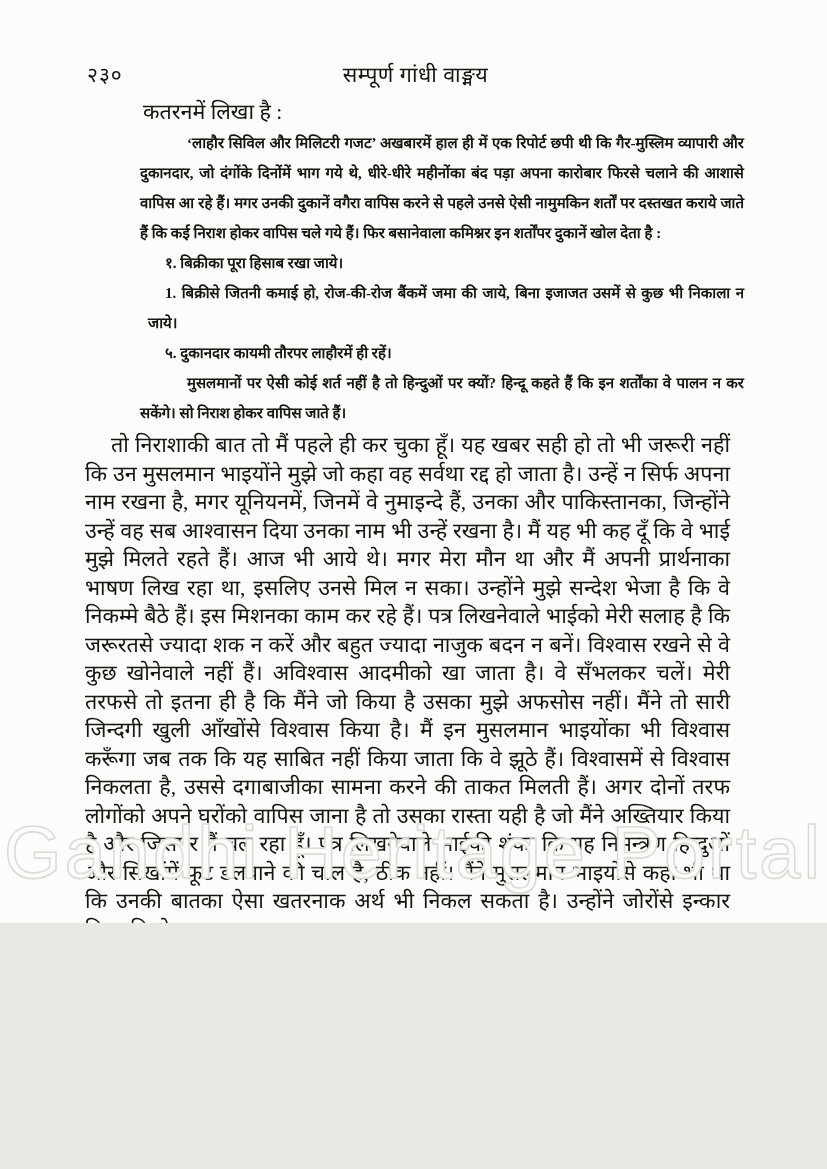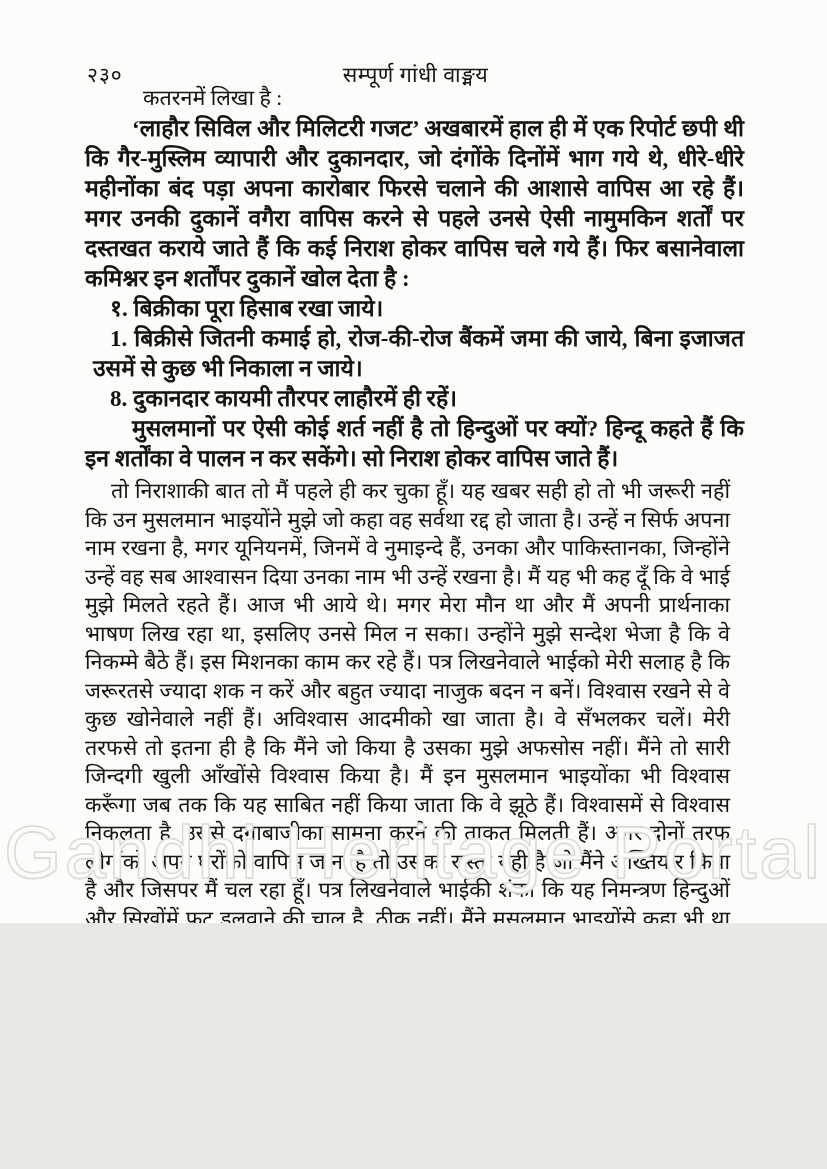--- a/index.html
+++ b/index.html
@@ -33,34 +33,35 @@
   }
   .book-title {
     display: block;
     text-align: center;
     font-size: 21.5px;
     letter-spacing: 0.5px;
   }
   
   .content {
     position: absolute;
-    top: 83px;
+    top: 97px;
     left: 85px;
     width: 661px;
   }
   .intro {
     margin: 0 0 0 58px;
     font-size: 21.5px;
     line-height: 31px;
   }
   
   .quote {
+    margin-left: 55px;
     margin-right: 2px;
     font-weight: 700;
-    font-size: 23px;
+    font-size: 15px;
     line-height: 30px;
     text-align: justify;
   }
   .qpara {
     margin: 0;
     text-indent: 47px;
   }
   .qitem {
     margin: 0 0 0 8px;
     text-indent: 17px;
@@ -105,21 +106,21 @@
   </div>
 
   <div class="content">
 
     <p class="intro">कतरनमें लिखा है :</p>
 
     <div class="quote">
       <p class="qpara">‘लाहौर सिविल और मिलिटरी गजट’ अखबारमें हाल ही में एक रिपोर्ट छपी थी कि गैर-मुस्लिम व्यापारी और दुकानदार, जो दंगोंके दिनोंमें भाग गये थे, धीरे-धीरे महीनोंका बंद पड़ा अपना कारोबार फिरसे चलाने की आशासे वापिस आ रहे हैं। मगर उनकी दुकानें वगैरा वापिस करने से पहले उनसे ऐसी नामुमकिन शर्तों पर दस्तखत कराये जाते हैं कि कई निराश होकर वापिस चले गये हैं। फिर बसानेवाला कमिश्नर इन शर्तोंपर दुकानें खोल देता है :</p>
       <p class="qitem">१. बिक्रीका पूरा हिसाब रखा जाये।</p>
       <p class="qitem">1. बिक्रीसे जितनी कमाई हो, रोज-की-रोज बैंकमें जमा की जाये, बिना इजाजत उसमें से कुछ भी निकाला न जाये।</p>
-      <p class="qitem">8. दुकानदार कायमी तौरपर लाहौरमें ही रहें।</p>
+      <p class="qitem">५. दुकानदार कायमी तौरपर लाहौरमें ही रहें।</p>
       <p class="qpara">मुसलमानों पर ऐसी कोई शर्त नहीं है तो हिन्दुओं पर क्यों? हिन्दू कहते हैं कि इन शर्तोंका वे पालन न कर सकेंगे। सो निराश होकर वापिस जाते हैं।</p>
     </div>
 
     <p class="bodypara">तो निराशाकी बात तो मैं पहले ही कर चुका हूँ। यह खबर सही हो तो भी जरूरी नहीं कि उन मुसलमान भाइयोंने मुझे जो कहा वह सर्वथा रद्द हो जाता है। उन्हें न सिर्फ अपना नाम रखना है, मगर यूनियनमें, जिनमें वे नुमाइन्दे हैं, उनका और पाकिस्तानका, जिन्होंने उन्हें वह सब आश्वासन दिया  उनका नाम भी उन्हें रखना है। मैं यह भी कह दूँ कि वे भाई मुझे मिलते रहते हैं। आज भी आये थे। मगर मेरा मौन था और मैं अपनी प्रार्थनाका भाषण लिख रहा था, इसलिए उनसे मिल न सका। उन्होंने मुझे सन्देश भेजा है कि वे निकम्मे बैठे हैं। इस मिशनका काम कर रहे हैं। पत्र लिखनेवाले भाईको मेरी सलाह है कि जरूरतसे ज्यादा शक न करें और बहुत ज्यादा नाजुक बदन न बनें। विश्वास रखने से वे कुछ खोनेवाले नहीं हैं। अविश्वास आदमीको खा जाता है। वे सँभलकर चलें। मेरी तरफसे तो इतना ही है कि मैंने जो किया है उसका मुझे अफसोस नहीं। मैंने तो सारी जिन्दगी खुली आँखोंसे विश्वास किया है। मैं इन मुसलमान भाइयोंका भी विश्वास करूँगा जब तक कि यह साबित नहीं किया जाता कि वे झूठे हैं। विश्वासमें से विश्वास निकलता है, उससे दगाबाजीका सामना करने की ताकत मिलती हैं। अगर दोनों तरफ लोगोंको अपने घरोंको वापिस जाना है तो उसका रास्ता यही है जो मैंने अख्तियार किया है और जिसपर मैं चल रहा हूँ। पत्र लिखनेवाले भाईकी शंका कि यह निमन्त्रण हिन्दुओं और सिखोंमें फूट डलवाने की चाल है, ठीक नहीं। मैंने मुसलमान भाइयोंसे कहा भी था कि उनकी बातका ऐसा खतरनाक अर्थ भी निकल सकता है। उन्होंने जोरोंसे इन्कार किया कि ऐसा कुछ</p>
 
   </div>
 
   <div class="watermark">Gandhi Heritage Portal</div>
 
 </div>

